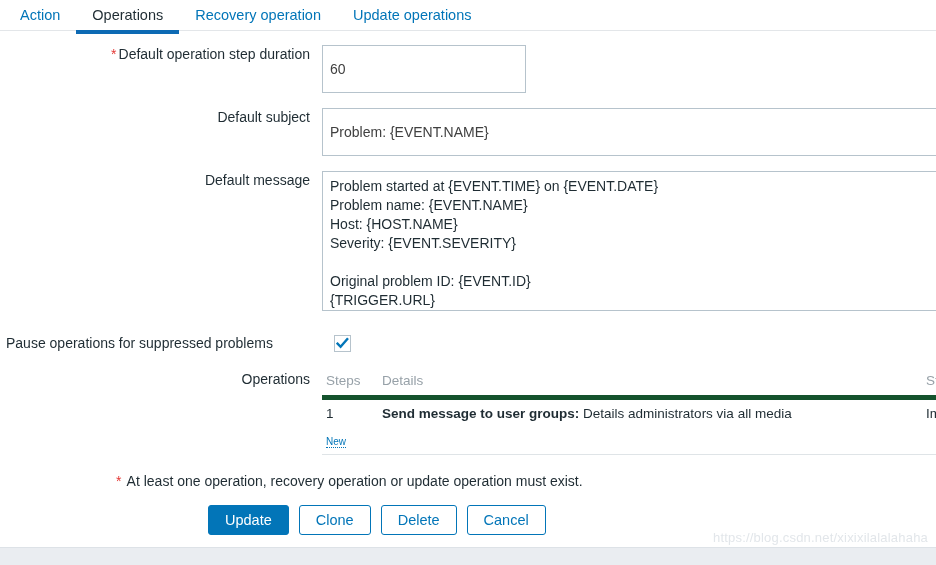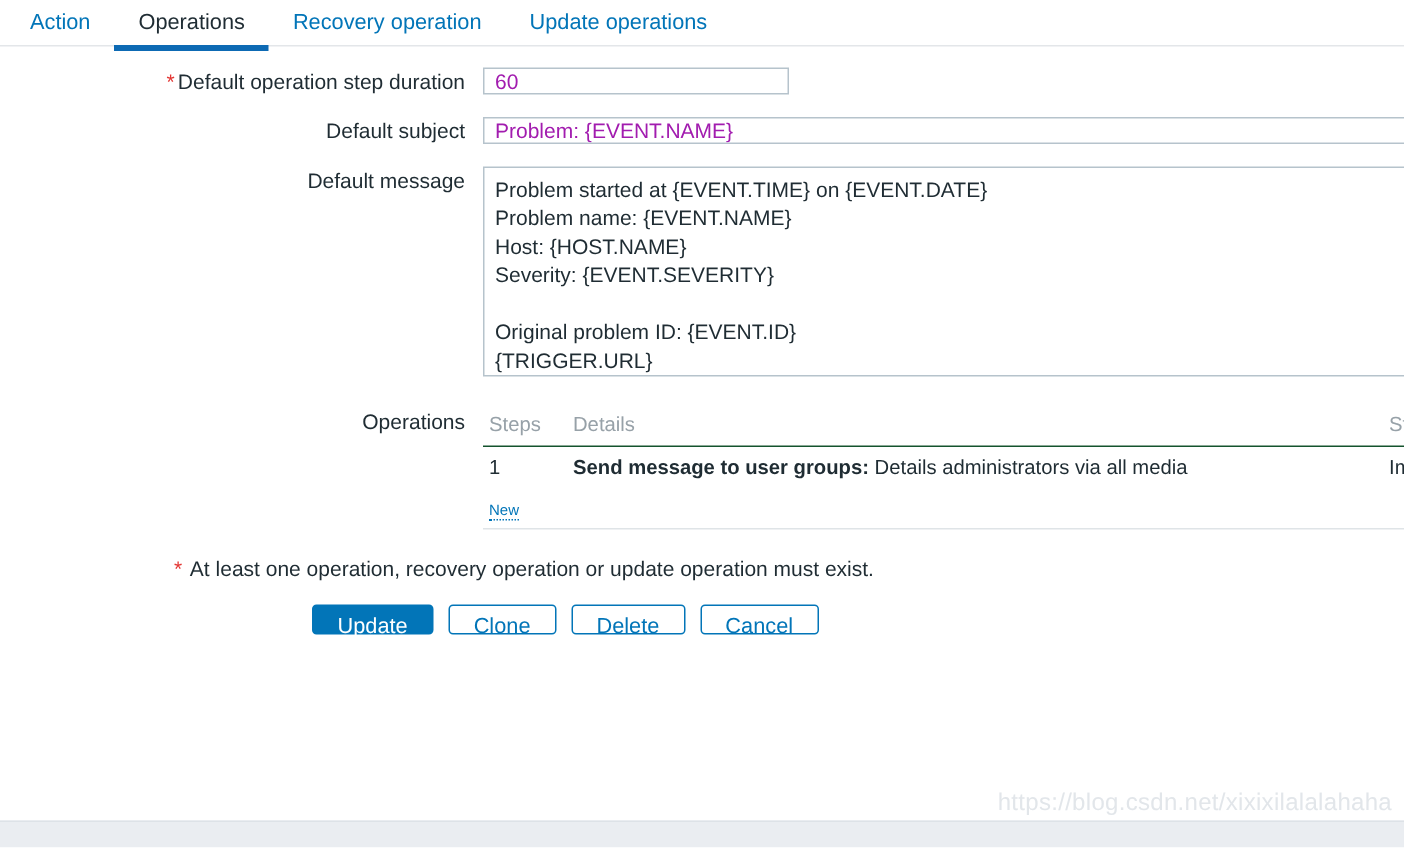--- a/index.html
+++ b/index.html
@@ -80,22 +80,22 @@
   .ctl {
     flex: 1 1 auto;
     min-width: 0;
   }
 
   .inp {
     border: 1px solid #b6c3cc;
     background: #fff;
     font-family: "Liberation Sans", sans-serif;
     font-size: 14px;
-    color: #a21caf;
-    padding: 8px 7px;
+    color: #404040;
+    padding: 23px 7px;
     box-sizing: border-box;
     height: 16px;
     line-height: 18px;
     outline: none;
   }
   .inp-duration { width: 204px; }
   .inp-wide { width: 700px; }
 
   .txtarea {
     border: 1px solid #b6c3cc;
@@ -140,21 +140,21 @@
   .ops-table {
     width: 700px;
     border-collapse: collapse;
     font-size: 13.5px;
   }
   .ops-table th {
     text-align: left;
     font-weight: normal;
     color: #97a1a8;
     padding: 3px 8px 7px 4px;
-    border-bottom: 1px solid #14532d;
+    border-bottom: 5px solid #14532d;
     white-space: nowrap;
   }
   .ops-table th.th-steps { width: 44px; }
   .ops-table th.th-start { text-align: left; width: 88px; }
   .ops-table td {
     padding: 6px 8px 6px 4px;
     vertical-align: top;
     color: #1f2c33;
     white-space: nowrap;
   }
@@ -183,21 +183,21 @@
     margin-top: 16px;
     margin-left: 208px;
     display: flex;
     gap: 10px;
   }
   .btn {
     font-family: "Liberation Sans", sans-serif;
     font-size: 14.5px;
     border-radius: 3px;
     padding: 0 16px;
-    height: 20px;
+    height: 30px;
     line-height: 28px;
     cursor: pointer;
     box-sizing: border-box;
     white-space: nowrap;
   }
   .btn-primary {
     background: #0275b8;
     border: 1px solid #0275b8;
     color: #ffffff;
   }
@@ -213,21 +213,21 @@
     right: 0;
     bottom: 0;
     height: 17px;
     background: #eaedf1;
     border-top: 1px solid #dde2e7;
   }
   .watermark {
     position: absolute;
     right: 8px;
     bottom: 20px;
-    font-size: 16px;
+    font-size: 13px;
     color: #e2e6ea;
     letter-spacing: 0.2px;
     user-select: none;
     white-space: nowrap;
   }
 </style>
 </head>
 <body>
 
 <div class="tabbar">
@@ -271,20 +271,30 @@
       <textarea class="txtarea" style="">Problem started at {EVENT.TIME} on {EVENT.DATE}
 Problem name: {EVENT.NAME}
 Host: {HOST.NAME}
 Severity: {EVENT.SEVERITY}
 
 Original problem ID: {EVENT.ID}
 {TRIGGER.URL}</textarea>
     </div>
   </div>
 
+  <div class="row row-pause">
+    <div class="lbl">Pause operations for suppressed problems</div>
+    <div class="ctl">
+      <span class="cbx">
+        <svg width="13" height="13" viewBox="0 0 13 13">
+          <path d="M1.5 6.6 L4.6 9.8 L11.2 2.2" fill="none" stroke="#0275b8" stroke-width="2.4" stroke-linecap="square" stroke-linejoin="miter"></path>
+        </svg>
+      </span>
+    </div>
+  </div>
 
   <div class="row row-ops">
     <div class="lbl">Operations</div>
     <div class="ctl">
       <table class="ops-table">
         <thead>
           <tr>
             <th class="th-steps">Steps</th>
             <th class="th-details">Details</th>
             <th class="th-start">Start</th>

